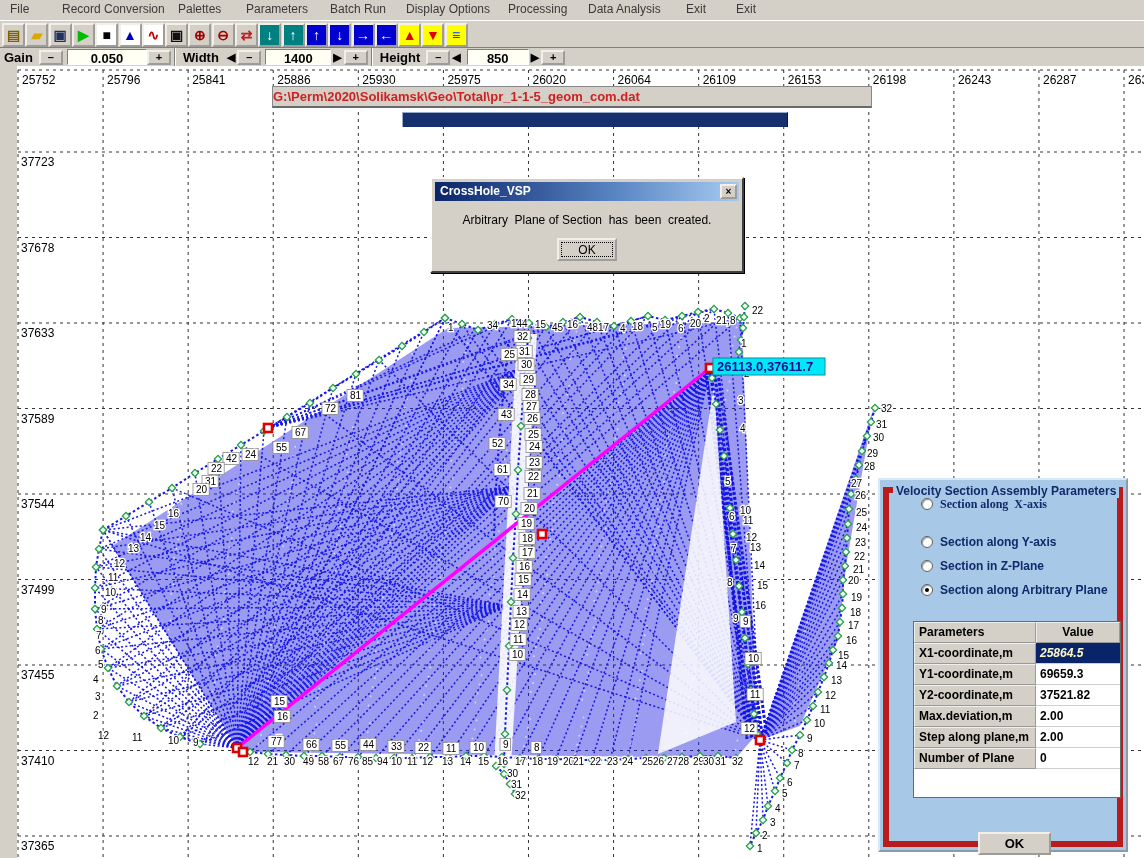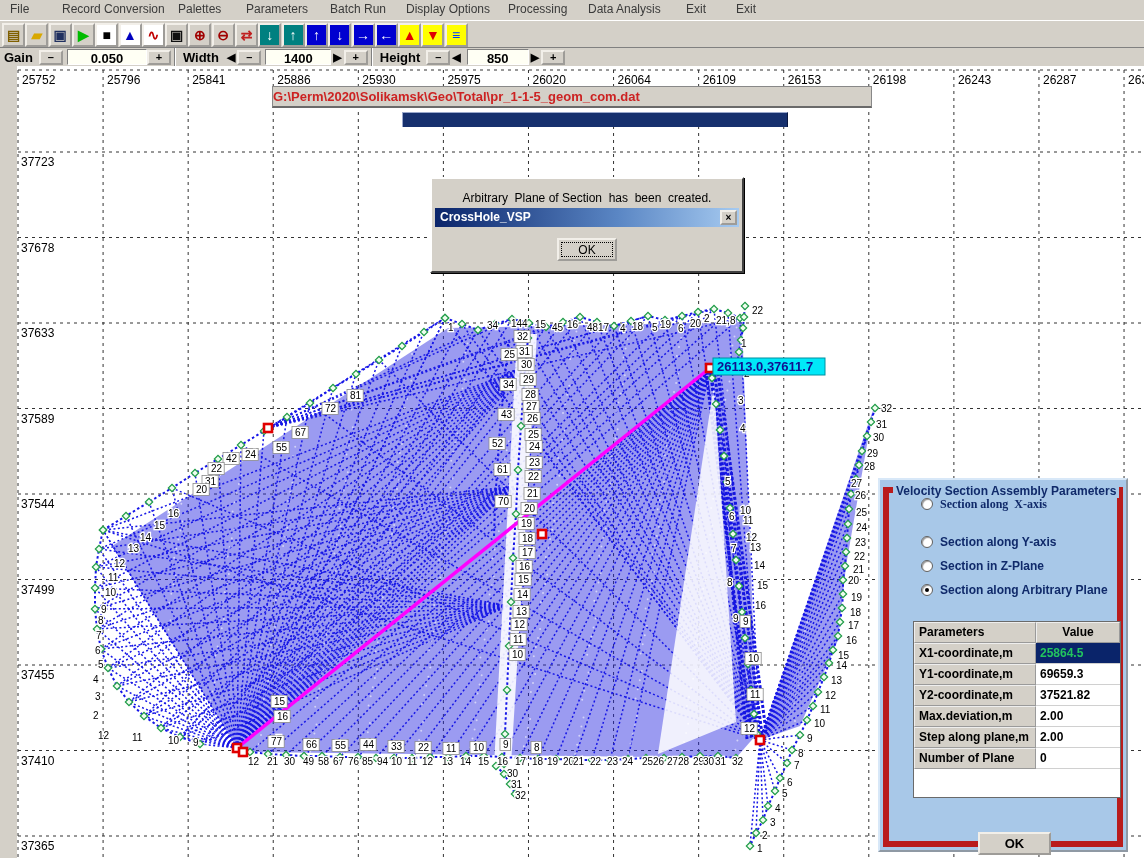--- a/index.html
+++ b/index.html
@@ -68,21 +68,21 @@
     border-radius:50%; background:#000; }
   .radio-label { color:#102a6a; font-size:12px; font-weight:bold; white-space:pre; }
   #ptable { position:absolute; left:24px; top:128px; width:208px; border:1px solid #6a6a6a; background:#fff; }
   .prow { display:flex; height:21px; }
   .pcell-h { background:#d4d0c8; border:1px outset #eee; font-weight:bold; font-size:12px;
     line-height:18px; }
   .pcell-l { width:122px; background:#d4d0c8; border:1px outset #eee; font-weight:bold; font-size:12px;
     line-height:18px; padding-left:4px; }
   .pcell-v { width:84px; background:#fff; font-weight:bold; font-size:12px; line-height:20px;
     padding-left:4px; border-bottom:1px solid #d0d0d0; }
-  .pcell-v.sel { background:#0a246a; color:#22c55e; }
+  .pcell-v.sel { background:#0a246a; color:#fef9c3;font-style:italic; }
   #ptable-empty { height:28px; background:#fff; }
   #panel-ok { position:absolute; left:89px; top:339px; width:73px; height:23px; background:#d4d0c8;
     border:2px outset #f2efe9; font-size:13px; font-weight:bold; cursor:pointer; }
 </style>
 </head>
 <body>
 
 <div id="menubar">
     <span class="menu-item" style="left: 10px;">File</span>
     <span class="menu-item" style="left: 62px;">Record Conversion</span>
@@ -1289,25 +1289,25 @@
     <rect x="274" y="644.5" width="16.2" height="12" class="lblbox"></rect>
     <text x="277" y="654" class="lbl">16</text>
     <rect x="713" y="292" width="112" height="17" fill="#00e8f8" stroke="#0090a0"></rect>
     <text x="717" y="305" fill="#101090" style="font:bold 13px &quot;Liberation Sans&quot;,sans-serif">26113.0,37611.7</text>
   </svg>
 
 <div id="banner">G:\Perm\2020\Solikamsk\Geo\Total\pr_1-1-5_geom_com.dat</div>
 <div id="progress"></div>
 
 <div id="dialog">
-  <div id="dialog-msg">Arbitrary  Plane of Section  has  been  created.</div>
   <div id="dialog-title">
     <span>CrossHole_VSP</span>
     <button id="dialog-close">×</button>
   </div>
+  <div id="dialog-msg">Arbitrary  Plane of Section  has  been  created.</div>
   <button id="dialog-ok">OK</button>
 </div>
 
 <div id="panel">
   <div id="panel-box">
     <span id="panel-title">Velocity Section Assembly Parameters</span>
     <div id="radios">
         <div class="radio-row" style="top: 4px; font-family: Liberation Serif, serif;">
           <span class="radio-dot"></span>
           <span class="radio-label">Section along  X-axis</span>

